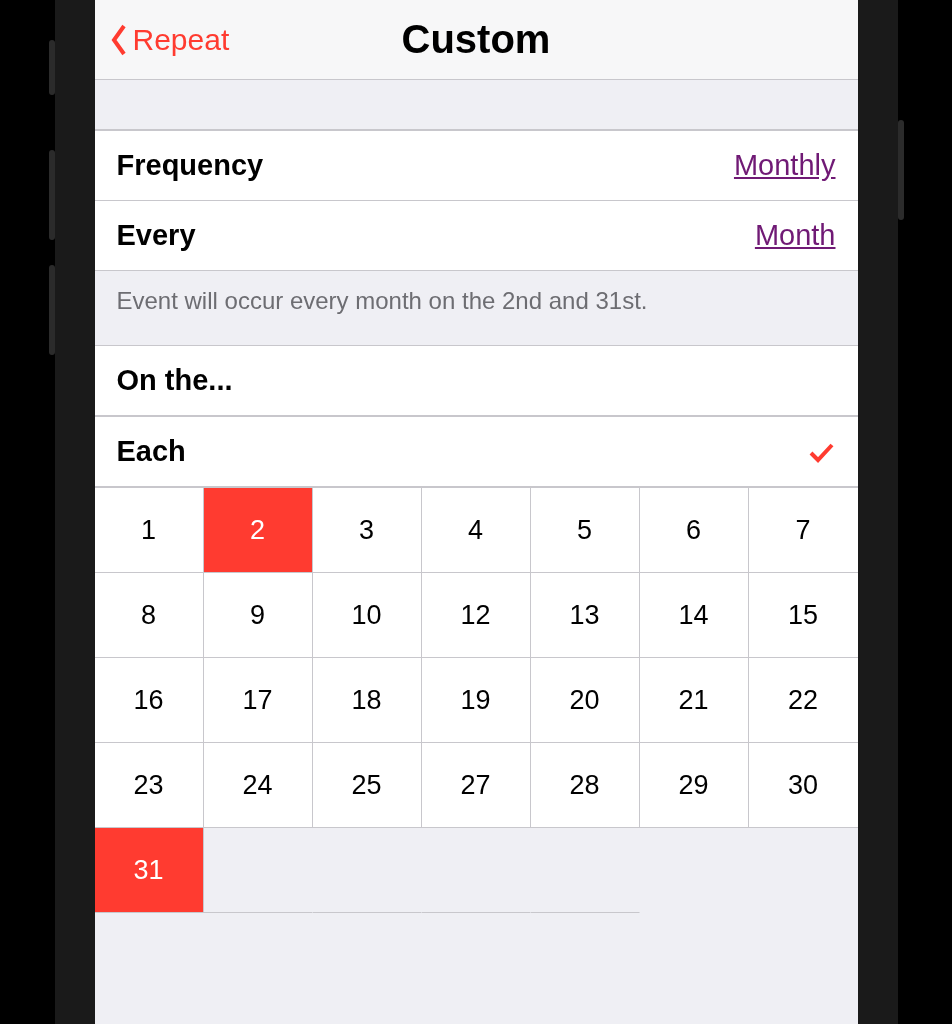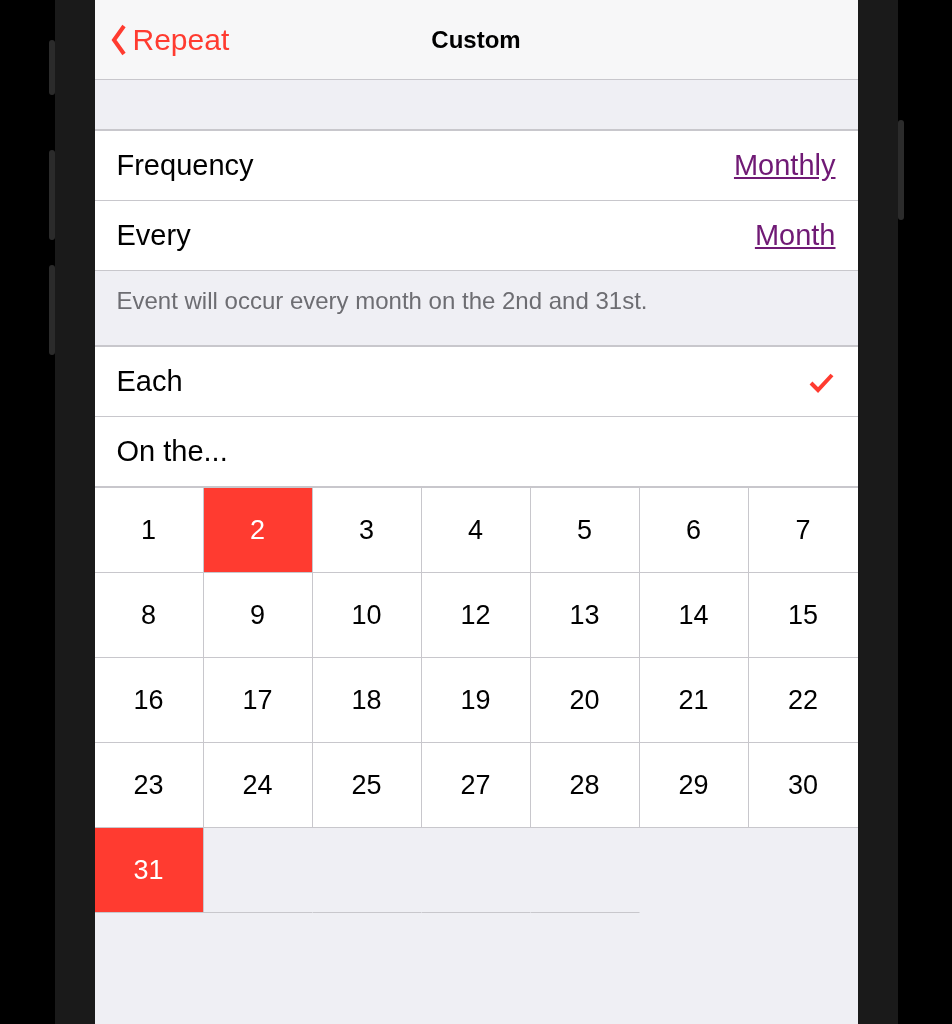--- a/index.html
+++ b/index.html
@@ -56,37 +56,37 @@
     transform: translateY(-50%);
     display: flex;
     align-items: center;
     color: #ff3b30;
     font-size: 30px;
     font-weight: 400;
     cursor: pointer;
   }
   .nav-back svg { width: 20px; height: 34px; margin-right: 4px; fill: none; stroke: #ff3b30; stroke-width: 4; }
   .nav-title {
-    font-size: 24px;
+    font-size: 40px;
     font-weight: 600;
     color: #000;
   }
 
   .gap { height: 50px; background: #efeff4; border-bottom: 1px solid #c8c7cc; }
 
   .row {
     background: #fff;
     display: flex;
     align-items: center;
     justify-content: space-between;
     padding: 18px 22px;
     font-size: 29px;
     border-bottom: 1px solid #c8c7cc;
   }
-  .row .label { color: #000; }
+  .row .label { color: #000; font-weight: bold; }
   .row .value { color: #701a75; text-decoration: underline; }
   .row svg.check { width: 30px; height: 30px; stroke: #ff3b30; stroke-width: 4; fill: none; }
 
   .footer-note {
     padding: 16px 34px 30px 22px;
     font-size: 24px;
     color: #6d6d72;
     background: #efeff4;
     border-bottom: 1px solid #c8c7cc;
   }
@@ -142,28 +142,28 @@
       <span class="label">Frequency</span>
       <span class="value">Monthly</span>
     </div>
     <div class="row">
       <span class="label">Every</span>
       <span class="value">Month</span>
     </div>
 
     <div class="footer-note">Event will occur every month on the 2nd and 31st.</div>
 
+    <div class="row">
+      <span class="label">On the...</span>
+    </div>
     <div class="row section-top-border">
       <span class="label">Each</span>
       <svg class="check" viewBox="0 0 30 30">
           <polyline points="5,16 12,23 26,8"></polyline>
         </svg>
-    </div>
-    <div class="row">
-      <span class="label">On the...</span>
     </div>
 
     <div class="day-grid">
       <div class="day-cell">1</div>
       <div class="day-cell selected">2</div>
       <div class="day-cell">3</div>
       <div class="day-cell">4</div>
       <div class="day-cell">5</div>
       <div class="day-cell">6</div>
       <div class="day-cell">7</div>

